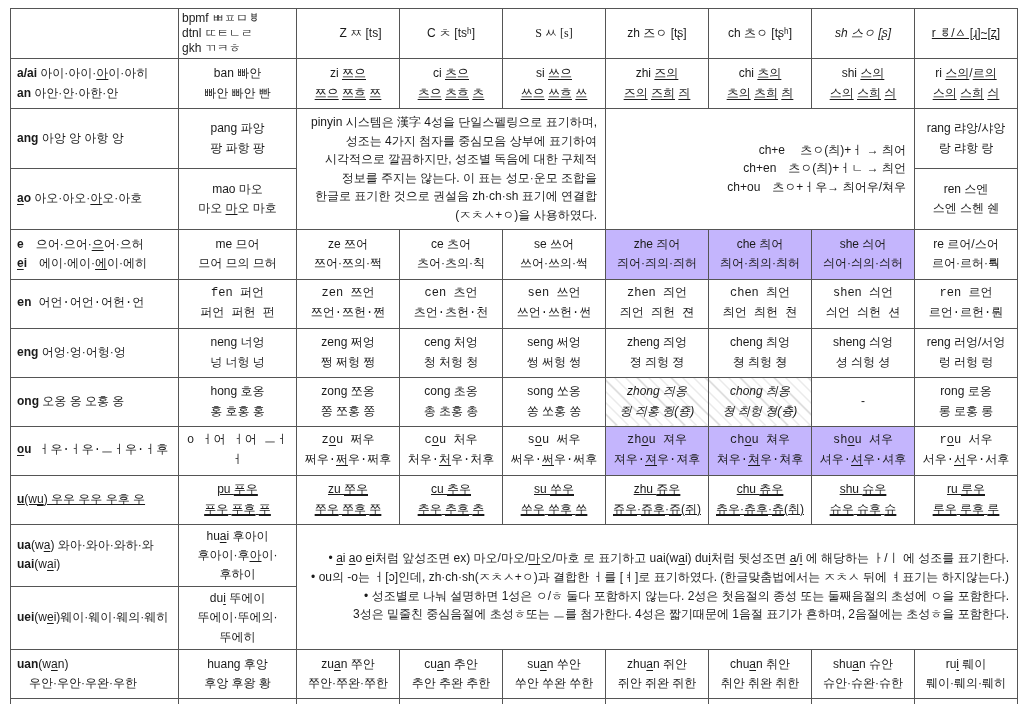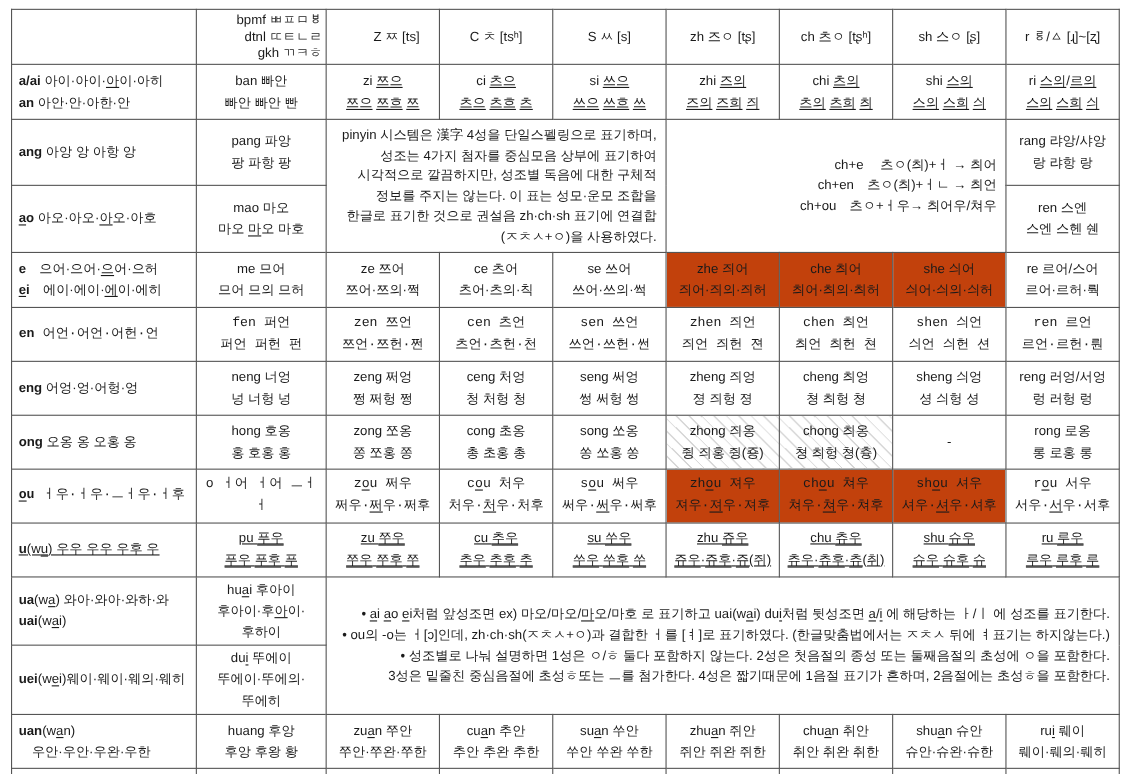--- a/index.html
+++ b/index.html
@@ -3,22 +3,22 @@
 <meta charset="utf-8">
 <style>
   html,body{margin:0;padding:0;background:#fff;}
   body{width:1024px;height:704px;overflow:hidden;font-family:"Liberation Sans","DejaVu Sans",sans-serif;color:#1a1a1a;}
   #wrap{padding:8px 8px 0 10px;}
   table{border-collapse:collapse;table-layout:fixed;width:1006px;}
   col.c-label{width:168px;} col.c-bpmf{width:118px;} col.c-std{width:103px;}
   td{border:1px solid #555;font-size:12px;text-align:center;vertical-align:middle;padding:2px 3px;line-height:1.6;overflow:hidden;word-break:keep-all;}
   td.lbl{text-align:left;padding-left:6px;}
   td.note{text-align:right;font-size:12px;line-height:1.55;padding:4px 8px;}
-  td.shade{background:#c2410c;}
-  td.hatch{background-image:repeating-linear-gradient(45deg,rgba(0,0,0,0) 0 7px,rgba(160,160,160,.45) 7px 8px);}
+  td.shade{background:#c4b5fd;}
+  td.hatch{background-image:repeating-linear-gradient(45deg,rgba(0,0,0,0) 0 7px,rgba(160,160,160,.45) 7px 8px);font-style:italic;}
   u{text-decoration:underline;text-underline-offset:2px;}
   b{font-weight:bold;}
 </style>
 </head>
 <body>
 
 <div id="wrap">
   <table aria-label="pinyin to hangul transcription table">
     <colgroup>
       <col class="c-label">
@@ -27,28 +27,28 @@
         <col class="c-std">
         <col class="c-std">
         <col class="c-std">
       <col class="c-std">
         <col class="c-std">
         <col class="c-std">
     </colgroup>
     <tbody id="tbl">
         <tr style="height: 38px;">
           <td style="line-height: 1.25;"></td>
-          <td style="text-align: right; line-height: 1.25;">bpmf ㅃㅍㅁㅸ<br>dtnl ㄸㅌㄴㄹ<br>gkh ㄲㅋㅎ</td>
+          <td style="text-align: left; line-height: 1.25;">bpmf ㅃㅍㅁㅸ<br>dtnl ㄸㅌㄴㄹ<br>gkh ㄲㅋㅎ</td>
           <td style="line-height: 1.25; padding-left: 28px;">Z ㅉ [ts]</td>
           <td style="line-height: 1.25;">C ㅊ [tsʰ]</td>
-          <td style="line-height: 1.25;">S ㅆ [s]</td>
+          <td style="line-height: 1.25; font-family: Liberation Serif, serif;">S ㅆ [s]</td>
           <td style="line-height: 1.25;">zh 즈ㅇ [tʂ]</td>
           <td style="line-height: 1.25; margin-left: 40px;">ch 츠ㅇ [tʂʰ]</td>
-          <td style="line-height: 1.25;">sh 스ㅇ [ʂ]</td>
-          <td style="line-height: 1.25;">r ᄛ/ㅿ [ɻ]~[ʐ]</td>
+          <td style="line-height: 1.25; font-style: italic;">sh 스ㅇ [ʂ]</td>
+          <td style="line-height: 1.25; text-decoration: underline;">r ᄛ/ㅿ [ɻ]~[ʐ]</td>
         </tr>
         <tr style="height: 50px;">
           <td class="lbl"><b>a/ai</b> 아이·아이·<u>아</u>이·아히<br><b>an</b> 아안·안·아한·안</td>
           <td>ban 빠안<br>빠안 빠안 빤</td>
           <td>zi <u>쯔으</u><br><u>쯔으</u> <u>쯔흐</u> <u>쯔</u></td>
           <td>ci <u>츠으</u><br><u>츠으</u> <u>츠흐</u> <u>츠</u></td>
           <td>si <u>쓰으</u><br><u>쓰으</u> <u>쓰흐</u> <u>쓰</u></td>
           <td>zhi <u>즈의</u><br><u>즈의</u> <u>즈희</u> <u>즤</u></td>
           <td>chi <u>츠의</u><br><u>츠의</u> <u>츠희</u> <u>츼</u></td>
           <td>shi <u>스의</u><br><u>스의</u> <u>스희</u> <u>싀</u></td>

